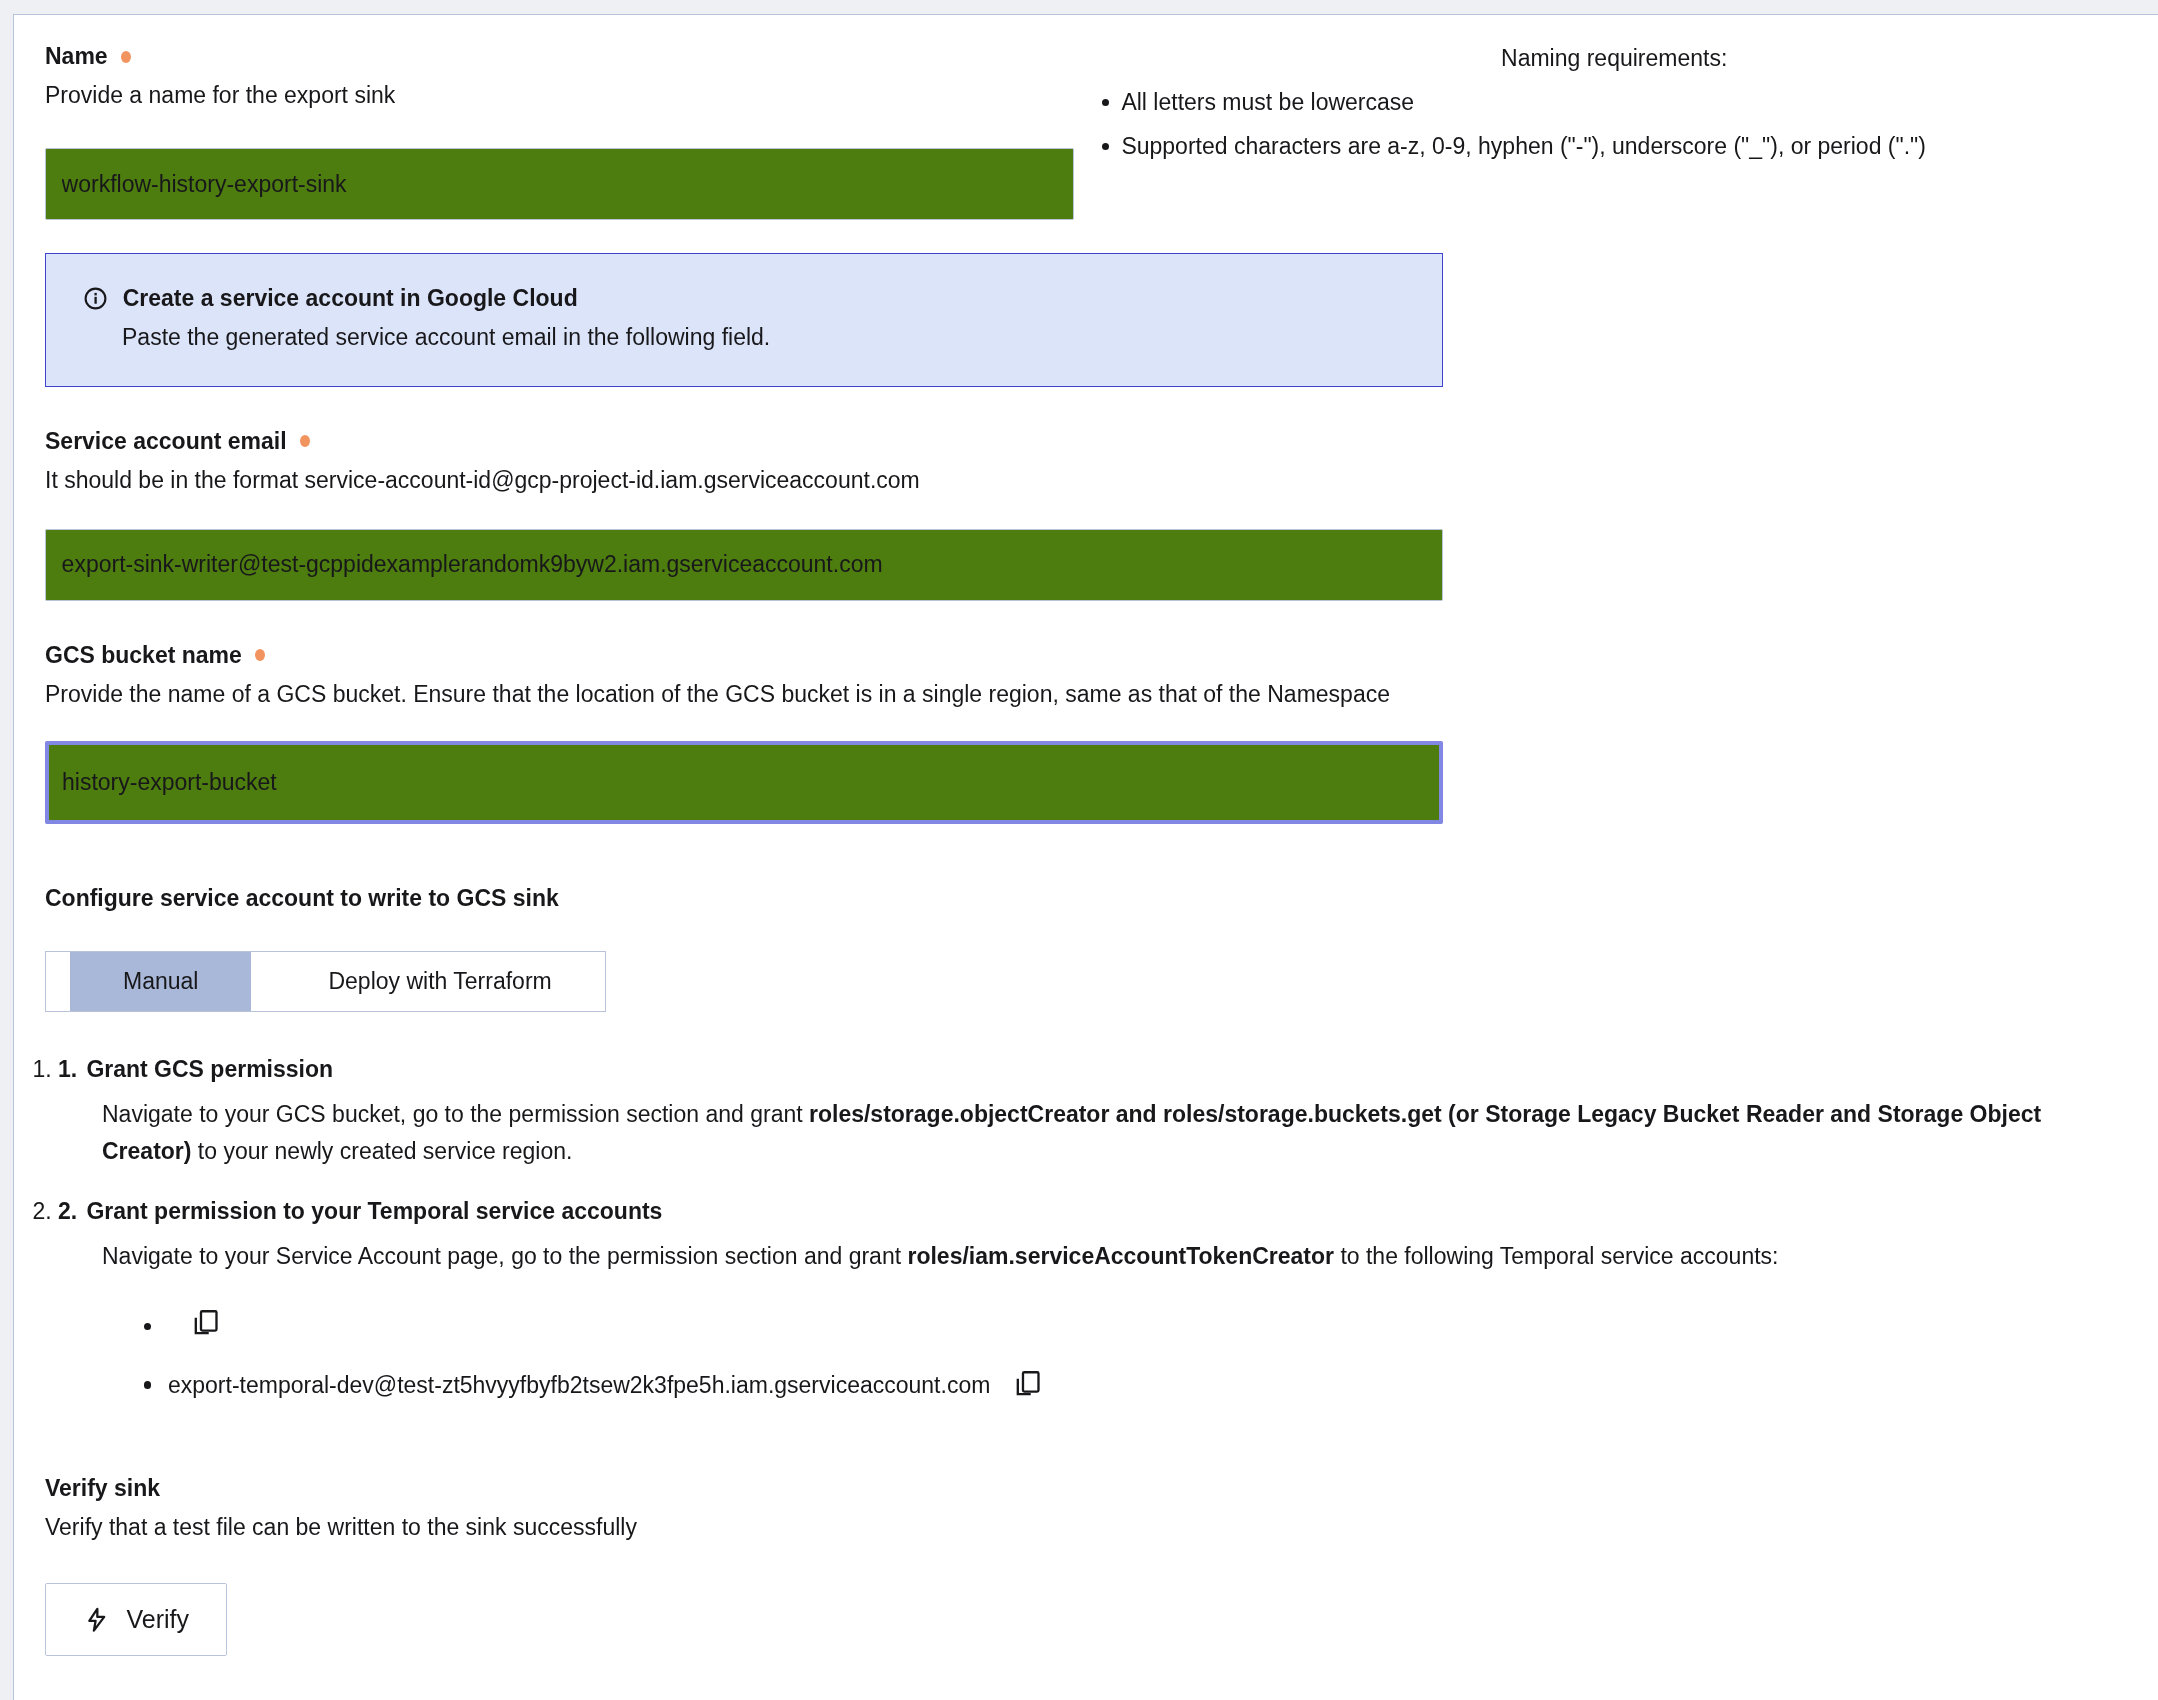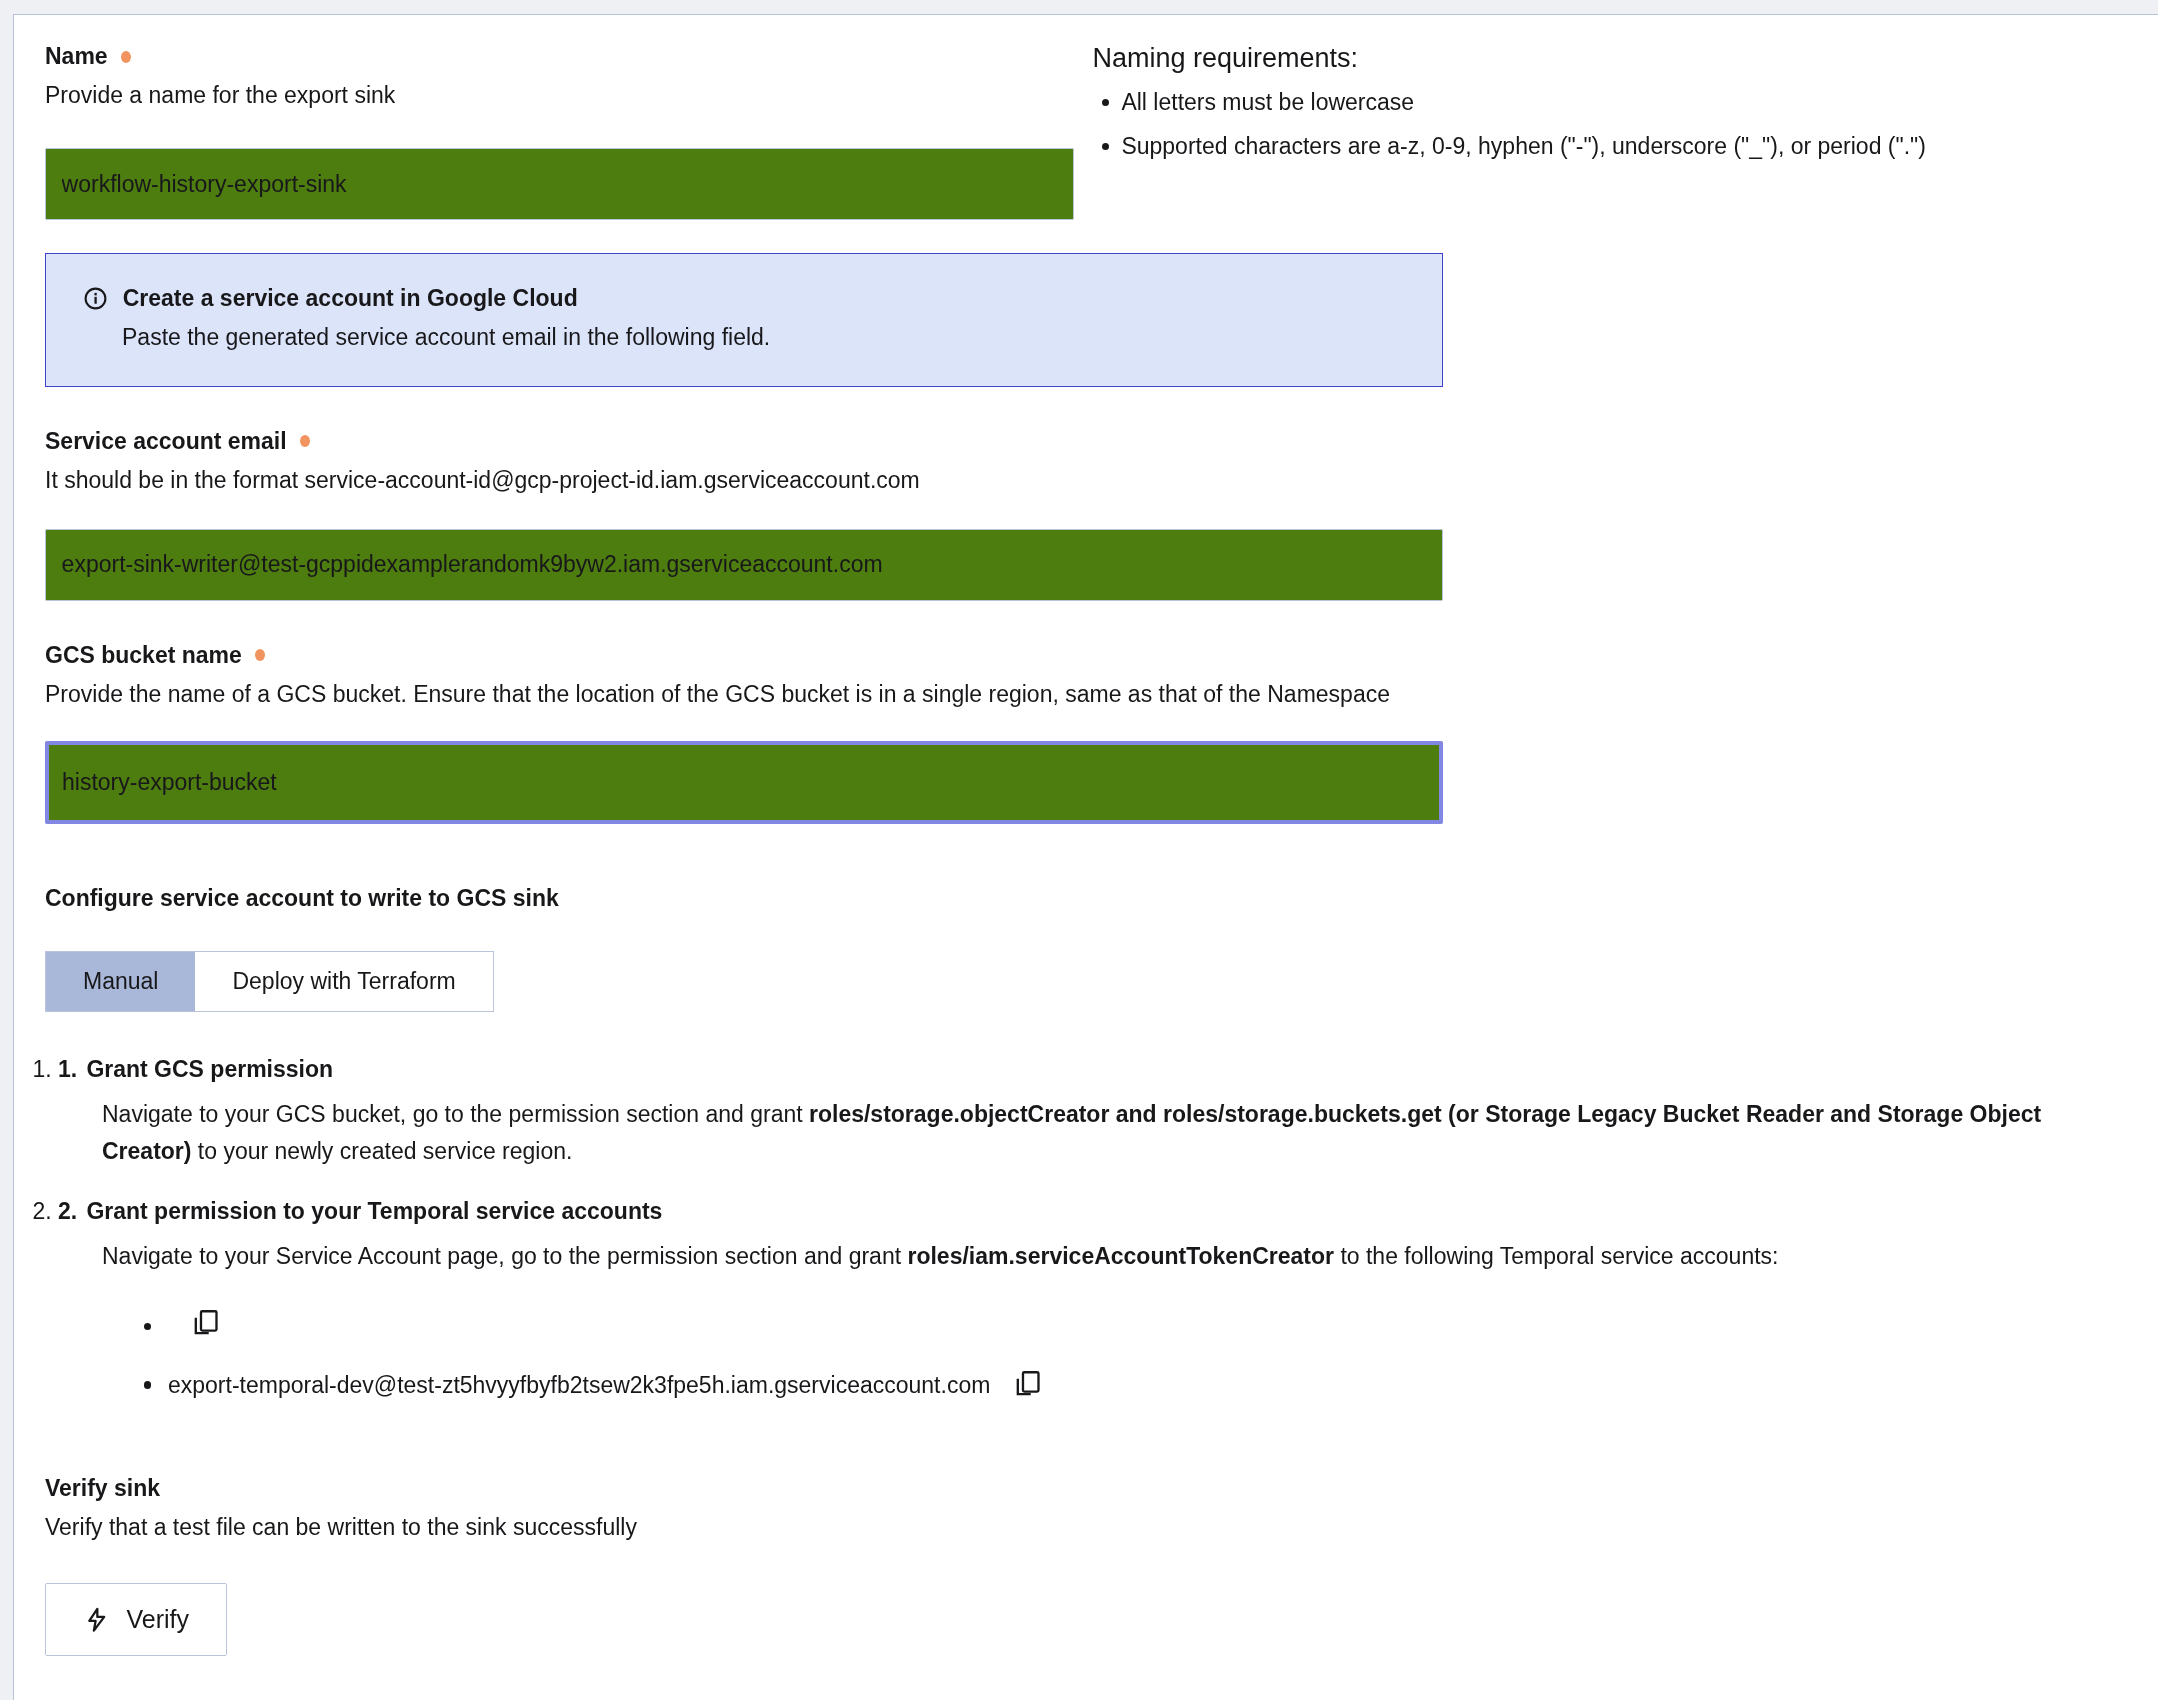--- a/index.html
+++ b/index.html
@@ -30,36 +30,36 @@
   .field-desc{margin-top:8.3px;font-size:23px;line-height:31px;}
   .text-input{
     display:block;width:100%;height:72px;margin-top:37px;
     border:1.8px solid var(--input-border);border-radius:1.8px;
     font-family:inherit;font-size:23px;color:var(--text);
     padding:0 15.6px;background:#4d7c0f;outline:none;
   }
   .text-input.focused{border:4.6px solid var(--focus-border);height:83px;padding:5px 13px;}
   .wide{width:1398px;}
   .naming{padding-top:1.8px;}
-  .naming-title{font-size:27px;line-height:31px;}
+  .naming-title{font-size:23px;line-height:31px;text-align:center;}
   .naming-list{list-style:none;margin-top:13px;}
   .naming-list li{position:relative;padding-left:29px;line-height:31px;margin-top:13px;}
   .naming-list li::before{content:"";position:absolute;left:9.2px;top:12px;width:7.3px;height:7.3px;border-radius:50%;background:var(--text);}
   .info-banner{
     width:1398px;margin-top:33px;background:var(--info-bg);
     border:1.8px solid var(--info-border);padding:29px 37px 33px 37px;
   }
   .info-title-row{display:flex;align-items:center;gap:14.7px;}
   .info-title{font-weight:700;font-size:23px;line-height:31px;}
   .info-body{margin-top:7.3px;padding-left:39px;font-size:23px;line-height:31px;}
   .section-gap-sm{margin-top:39px;}
   .section-gap-lg{margin-top:59px;}
   .section-title{font-weight:700;font-size:23px;line-height:31px;}
   .tabs{display:inline-flex;margin-top:37px;border:1.8px solid var(--input-border);background:#fff;}
-  .tab{height:59px;display:flex;align-items:center;padding:0 37px;font-size:23px;cursor:pointer;background:#fff;border:none;font-family:inherit;color:var(--text);}
+  .tab{height:59px;display:flex;align-items:center;padding:0 53px;font-size:23px;cursor:pointer;background:#fff;border:none;font-family:inherit;color:var(--text);margin-left:24px;}
   .tab.selected{background:var(--tab-selected-bg);}
   .steps{margin-top:42px;padding-left:13px;}
   .step{margin-top:26px;}
   .step:first-child{margin-top:0;}
   .step-title{font-weight:700;font-size:23px;line-height:31px;display:flex;gap:9.2px;}
   .step-body{margin-top:11px;margin-left:44px;font-size:23px;line-height:37px;max-width:2029px;}
   .sa-list{list-style:none;margin-top:31px;margin-left:84px;}
   .sa-list li{position:relative;padding-left:26px;line-height:40px;margin-top:24px;display:flex;align-items:center;}
   .sa-list li::before{content:"";position:absolute;left:1.8px;top:16.5px;width:7.3px;height:7.3px;border-radius:50%;background:var(--text);}
   .copy-btn{background:none;border:none;cursor:pointer;margin-left:20px;padding:1.8px;display:flex;align-items:center;color:var(--text);}

